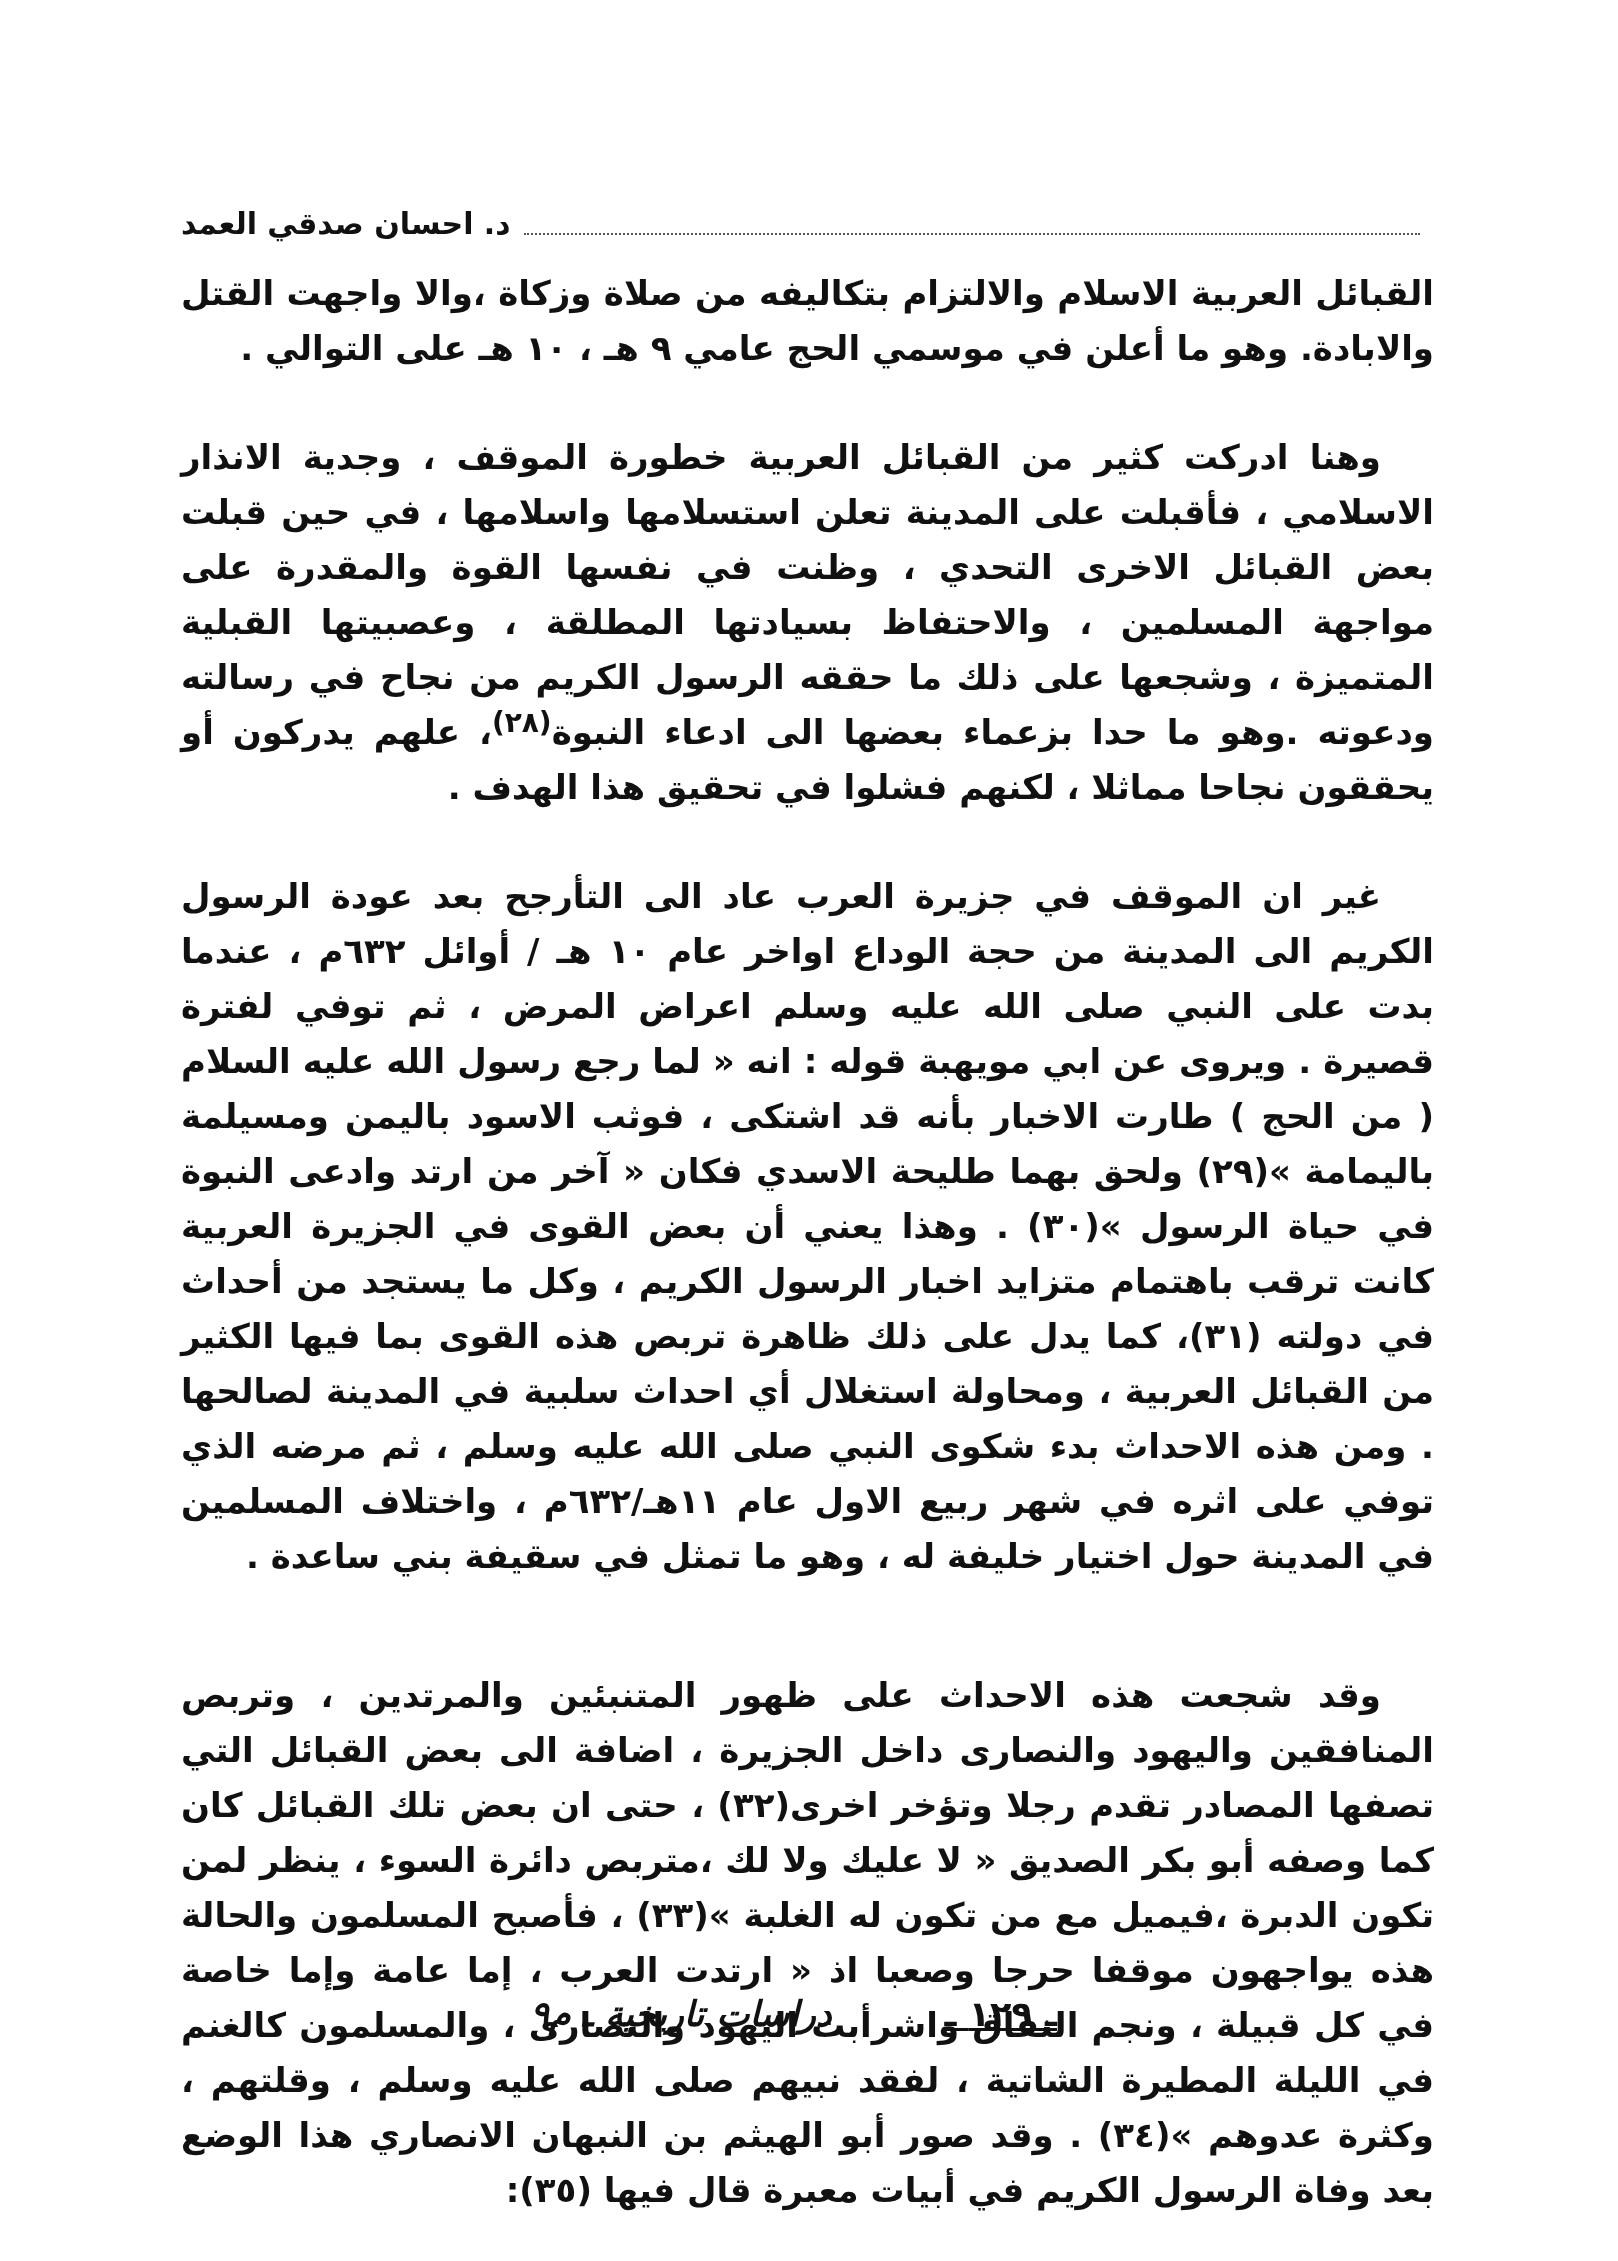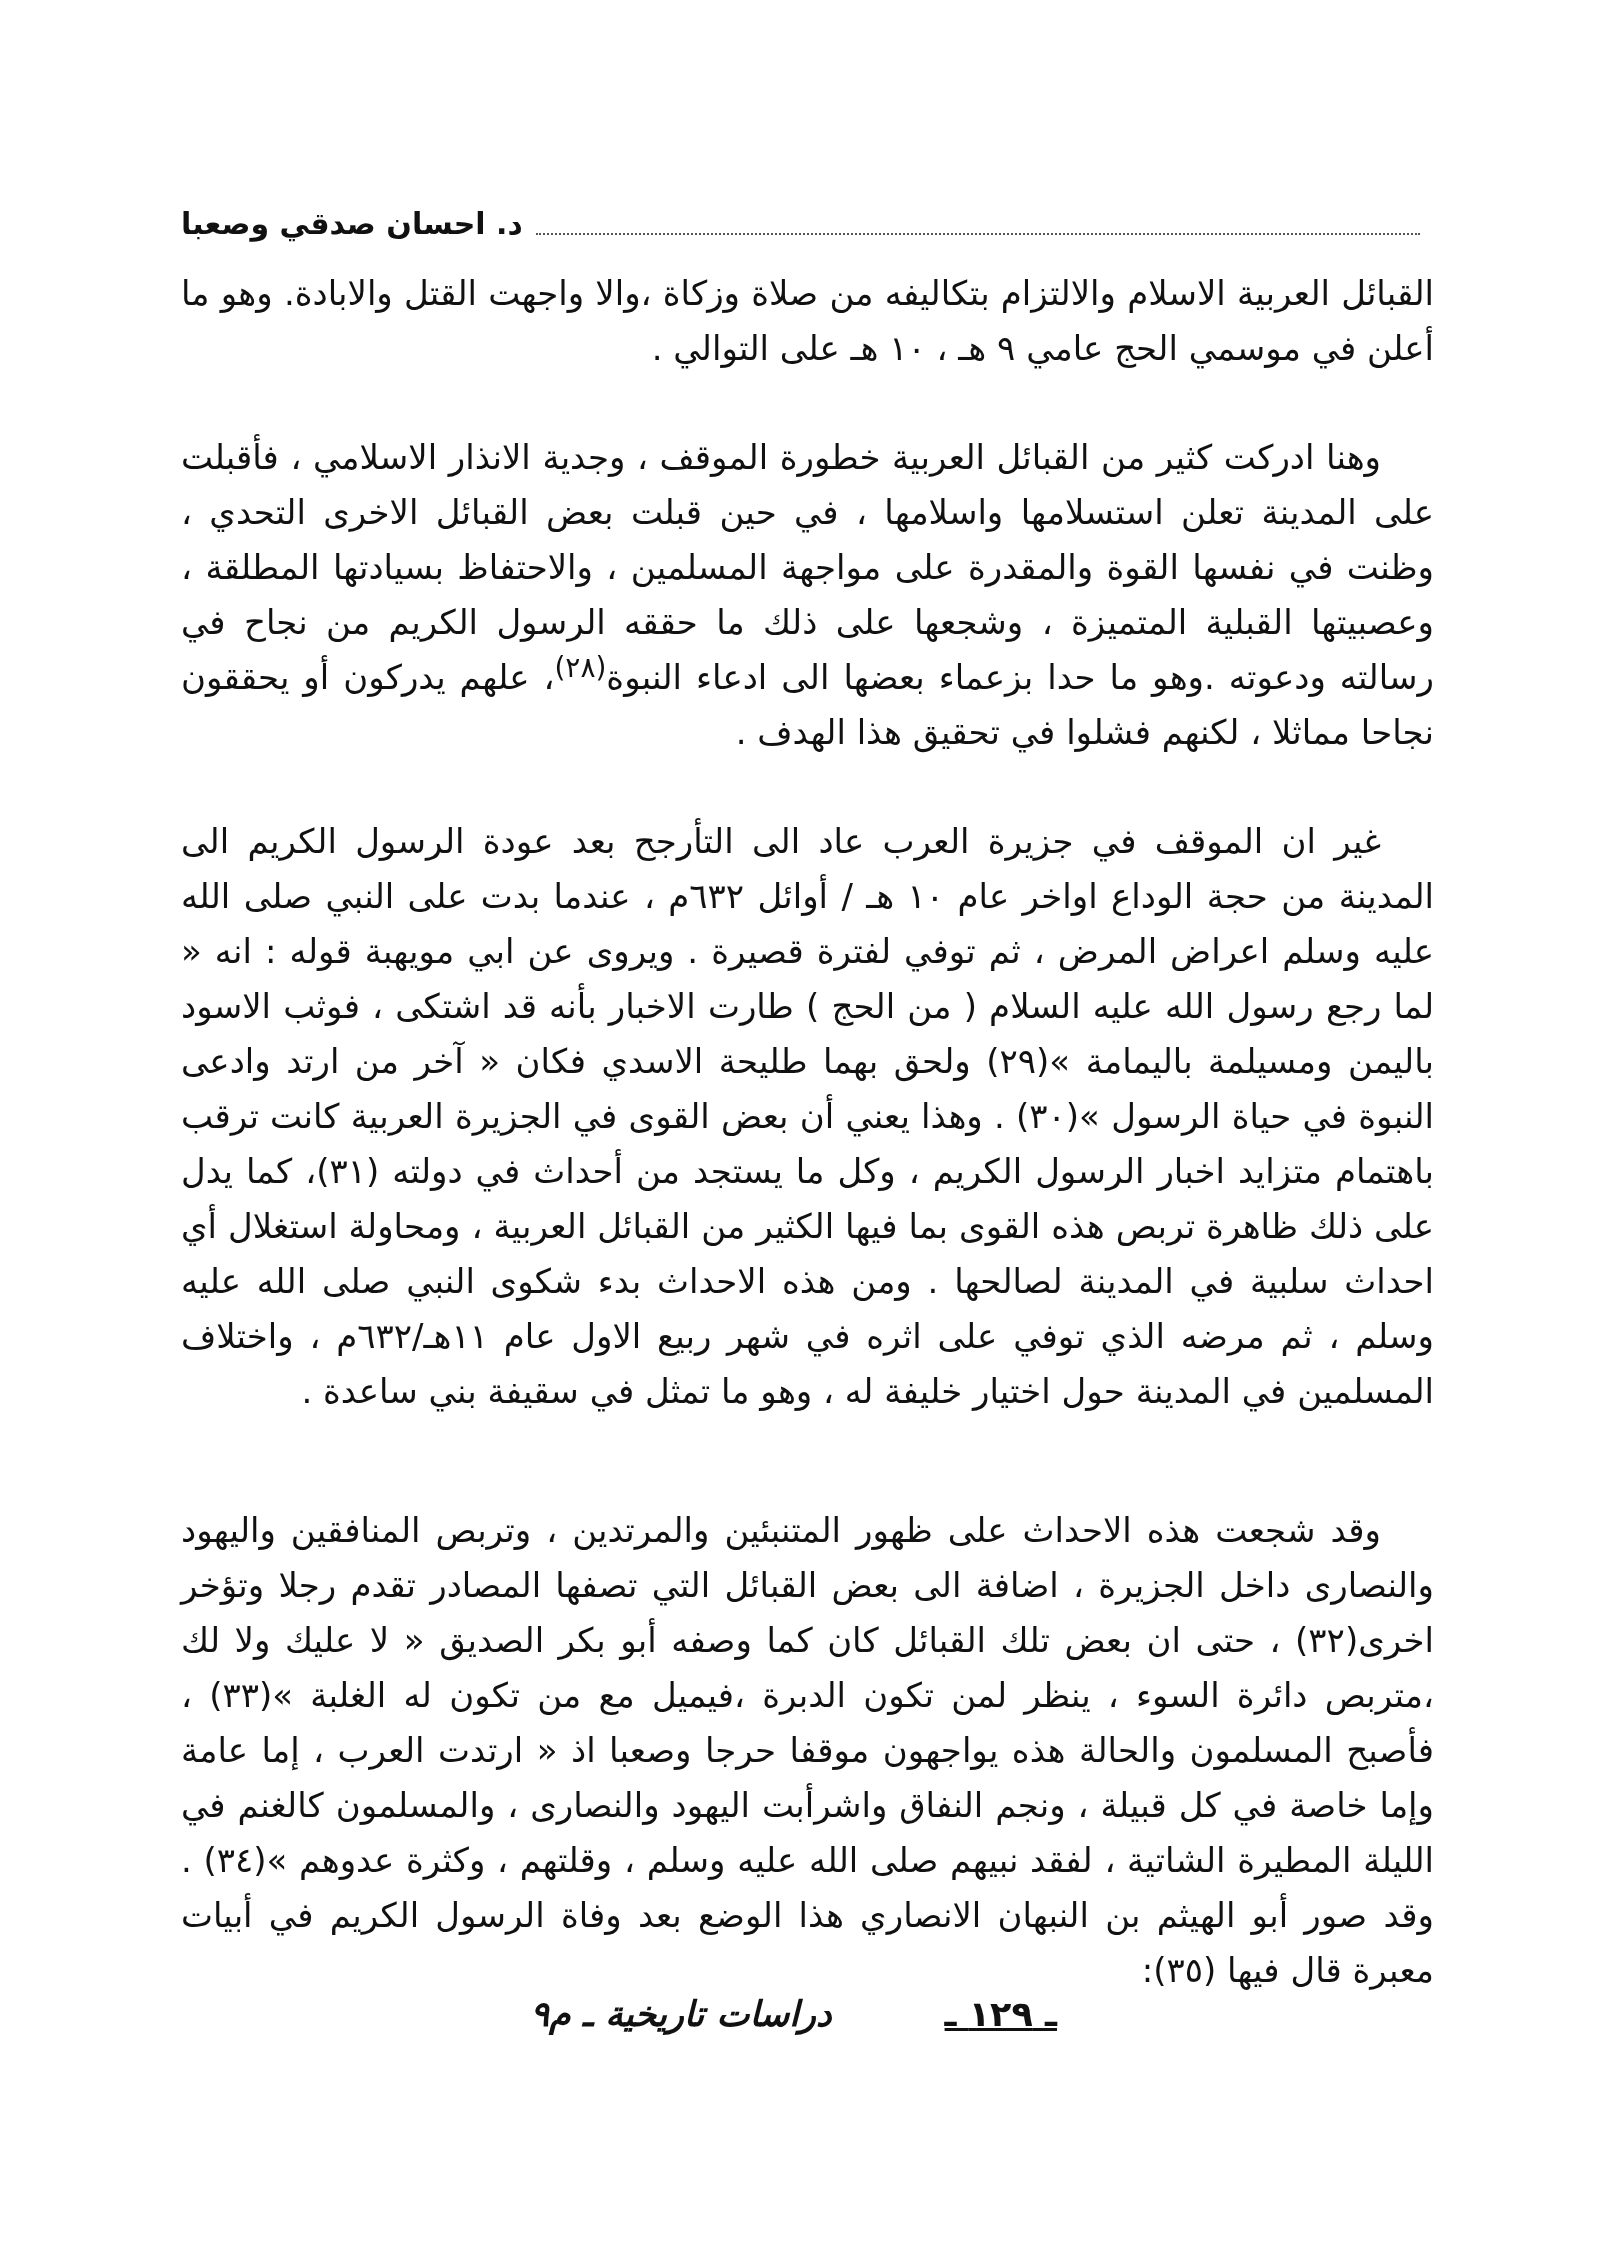--- a/index.html
+++ b/index.html
@@ -46,21 +46,21 @@
       height: 0;
       border-bottom: 2.3px dotted #555555;
       margin: 0 13.6px 7.6px 13.6px;
       order: 1;
     }
     .body-text {
       position: absolute;
       top: 266px;
       left: 0;
       width: 1253px;
-      font-weight: normal;
+      font-weight: bold;
       font-size: 34px;
       line-height: 55px;
       text-align: justify;
       text-align-last: right;
       direction: rtl;
     }
     .para {
       margin: 0;
     }
     .para.indent {
@@ -95,21 +95,21 @@
       white-space: nowrap;
       font-style: italic;
     }
   </style>
 </head>
 <body>
 
 <div class="page">
 
   <div class="running-header">
-    <span class="header-author">د. احسان صدقي وصعبا</span>
+    <span class="header-author">د. احسان صدقي العمد</span>
     <span class="header-rule"></span>
   </div>
 
   <div class="body-text">
     <p class="para">القبائل العربية الاسلام والالتزام بتكاليفه من صلاة وزكاة ،والا واجهت القتل والابادة. وهو ما أعلن في موسمي الحج عامي ٩ هـ ، ١٠ هـ على التوالي .</p>
 
     <p class="para indent gap-1"><span>وهنا ادركت كثير من القبائل العربية خطورة الموقف ، وجدية الانذار الاسلامي ، فأقبلت على المدينة تعلن استسلامها واسلامها ، في حين قبلت بعض القبائل الاخرى التحدي ، وظنت في نفسها القوة والمقدرة على مواجهة المسلمين ، والاحتفاظ بسيادتها المطلقة ، وعصبيتها القبلية المتميزة ، وشجعها على ذلك ما حققه الرسول الكريم من نجاح في رسالته ودعوته .وهو ما حدا بزعماء بعضها الى ادعاء النبوة</span><span class="footnote-ref">(٢٨)</span><span>، علهم يدركون أو يحققون نجاحا مماثلا ، لكنهم فشلوا في تحقيق هذا الهدف .</span></p>
 
     <p class="para indent gap-2">غير ان الموقف في جزيرة العرب عاد الى التأرجح بعد عودة الرسول الكريم الى المدينة من حجة الوداع اواخر عام ١٠ هـ / أوائل ٦٣٢م ، عندما بدت على النبي صلى الله عليه وسلم اعراض المرض ، ثم توفي لفترة قصيرة . ويروى عن ابي مويهبة قوله : انه « لما رجع رسول الله عليه السلام ( من الحج ) طارت الاخبار بأنه قد اشتكى ، فوثب الاسود باليمن ومسيلمة باليمامة »(٢٩) ولحق بهما طليحة الاسدي فكان « آخر من ارتد وادعى النبوة في حياة الرسول »(٣٠) . وهذا يعني أن بعض القوى في الجزيرة العربية كانت ترقب باهتمام متزايد اخبار الرسول الكريم ، وكل ما يستجد من أحداث في دولته (٣١)، كما يدل على ذلك ظاهرة تربص هذه القوى بما فيها الكثير من القبائل العربية ، ومحاولة استغلال أي احداث سلبية في المدينة لصالحها . ومن هذه الاحداث بدء شكوى النبي صلى الله عليه وسلم ، ثم مرضه الذي توفي على اثره في شهر ربيع الاول عام ١١هـ/٦٣٢م ، واختلاف المسلمين في المدينة حول اختيار خليفة له ، وهو ما تمثل في سقيفة بني ساعدة .</p>
 

